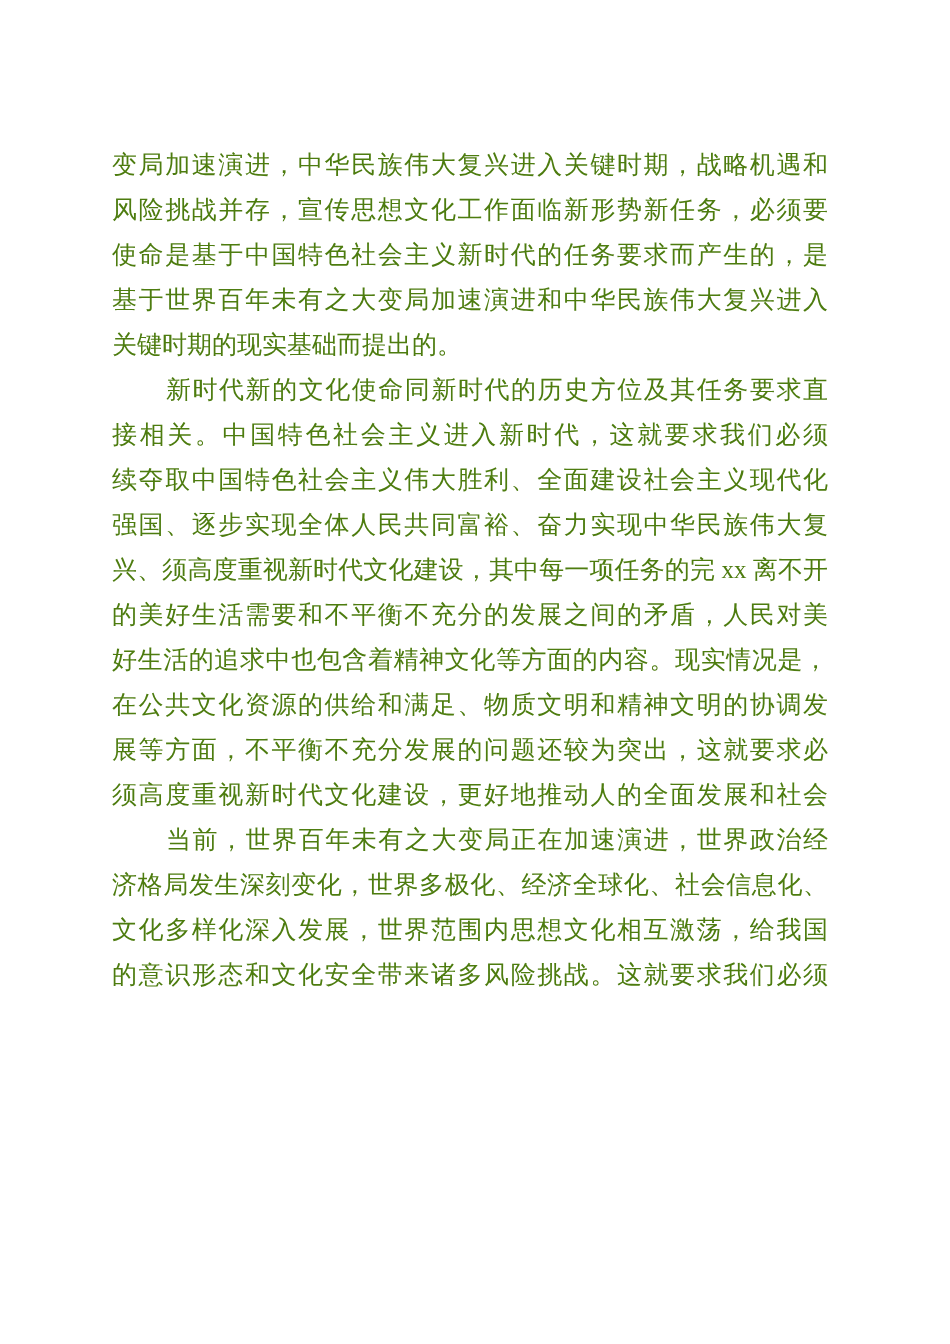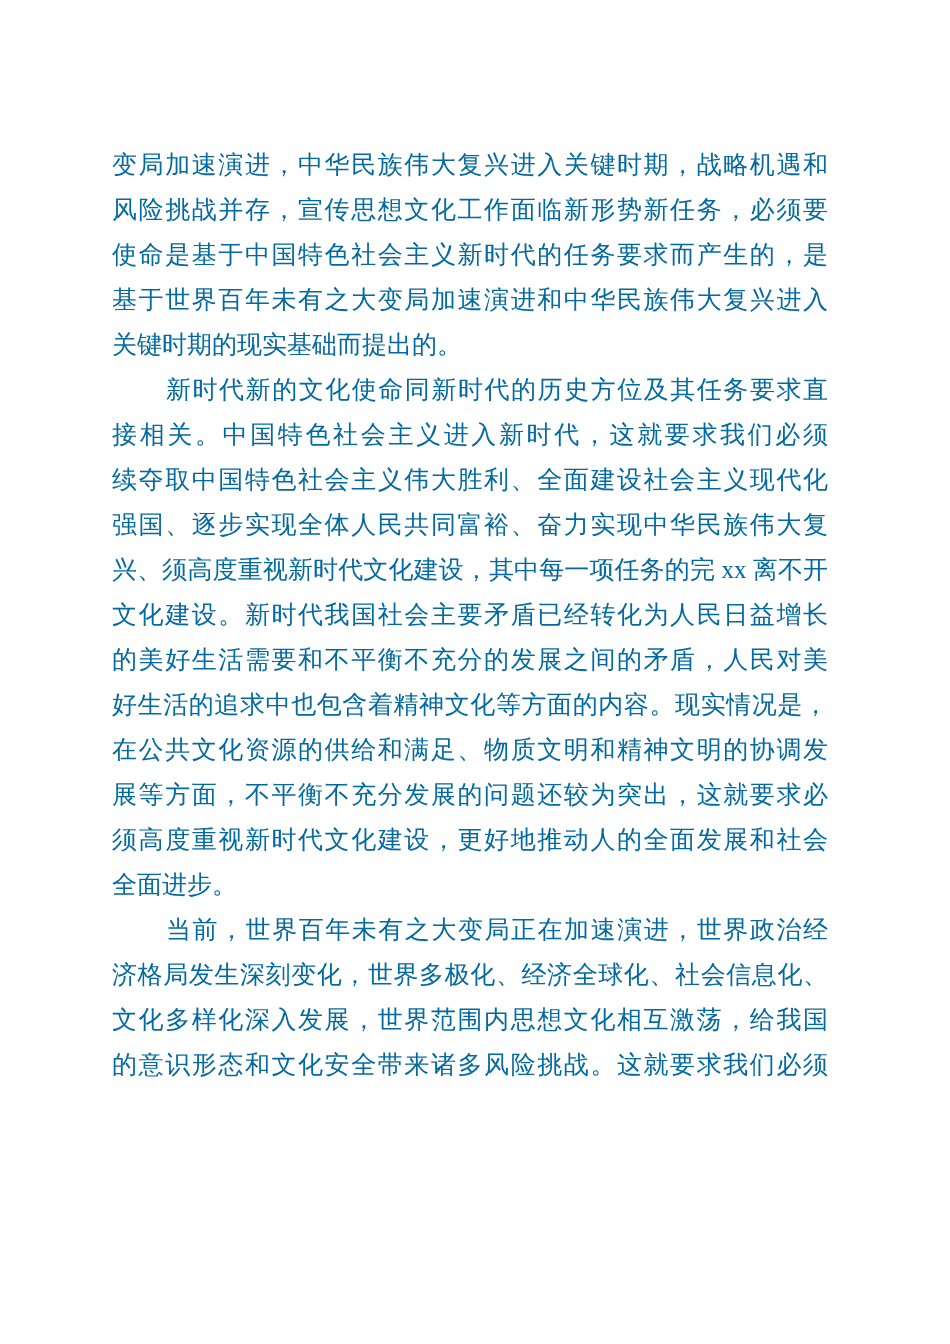--- a/index.html
+++ b/index.html
@@ -22,21 +22,21 @@
   }
   .paragraph {
     margin: 0;
     padding: 0;
   }
   .line {
     font-size: 25px;
     line-height: 45px;
     height: 45px;
     letter-spacing: 0;
-    color: #0369a1;
+    color: #4d7c0f;
     text-align: justify;
     text-align-last: justify;
     text-justify: inter-character;
     white-space: normal;
     overflow: visible;
   }
   .line.first-line {
     text-indent: 54px;
   }
   .line.para-end {
@@ -56,27 +56,25 @@
     <div class="line">基于世界百年未有之大变局加速演进和中华民族伟大复兴进入</div>
     <div class="line para-end">关键时期的现实基础而提出的。</div>
   </div>
 
   <div class="paragraph">
     <div class="line first-line">新时代新的文化使命同新时代的历史方位及其任务要求直</div>
     <div class="line">接相关。中国特色社会主义进入新时代，这就要求我们必须</div>
     <div class="line">续夺取中国特色社会主义伟大胜利、全面建设社会主义现代化</div>
     <div class="line">强国、逐步实现全体人民共同富裕、奋力实现中华民族伟大复</div>
     <div class="line">兴、须高度重视新时代文化建设，其中每一项任务的完 xx 离不开</div>
-    <div class="line">文化建设。新时代我国社会主要矛盾已经转化为人民日益增长</div>
     <div class="line">的美好生活需要和不平衡不充分的发展之间的矛盾，人民对美</div>
     <div class="line">好生活的追求中也包含着精神文化等方面的内容。现实情况是，</div>
     <div class="line">在公共文化资源的供给和满足、物质文明和精神文明的协调发</div>
     <div class="line">展等方面，不平衡不充分发展的问题还较为突出，这就要求必</div>
     <div class="line">须高度重视新时代文化建设，更好地推动人的全面发展和社会</div>
-    <div class="line para-end">全面进步。</div>
   </div>
 
   <div class="paragraph">
     <div class="line first-line">当前，世界百年未有之大变局正在加速演进，世界政治经</div>
     <div class="line">济格局发生深刻变化，世界多极化、经济全球化、社会信息化、</div>
     <div class="line">文化多样化深入发展，世界范围内思想文化相互激荡，给我国</div>
     <div class="line">的意识形态和文化安全带来诸多风险挑战。这就要求我们必须</div>
   </div>
 
 </div>

